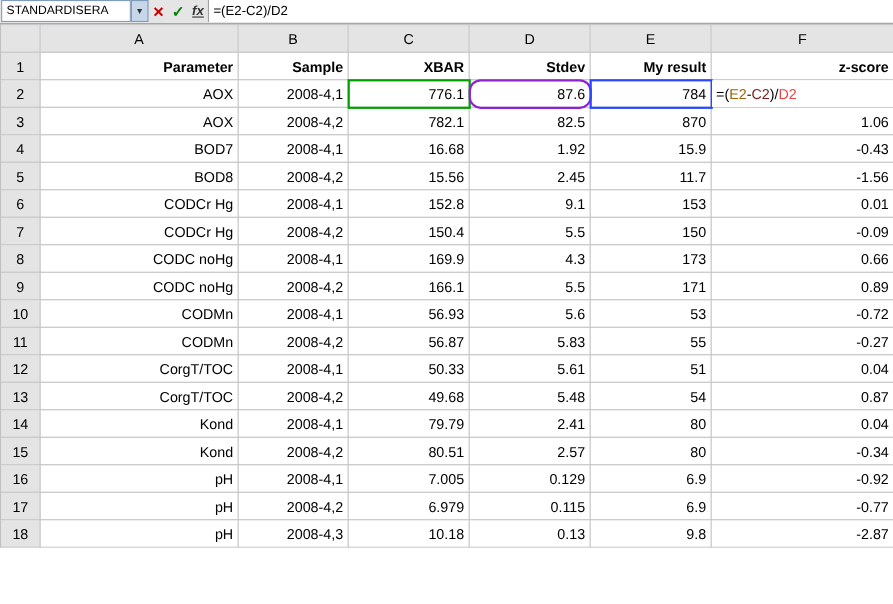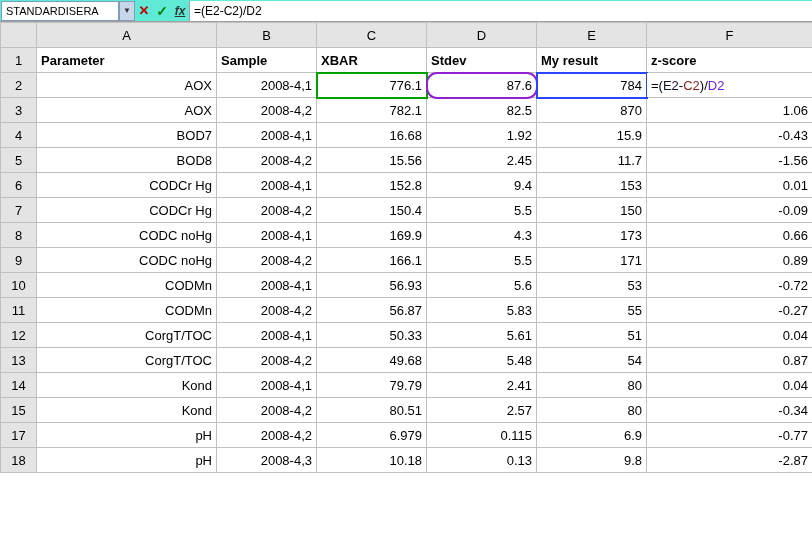--- a/index.html
+++ b/index.html
@@ -5,24 +5,24 @@
   * { box-sizing: border-box; }
   body {
     margin: 0;
     font-family: Arial, sans-serif;
     font-size: 13px;
     background: #fff;
     width: 812px;
   }
   .formula-bar {
     display: flex;
-    align-items: center;
+    align-items: flex-start;
     height: 22px;
     border-bottom: 1px solid #a0a0a0;
-    background: #5eead4;
+    background: #e5e5e5;
   }
   .name-box {
     width: 118px;
     height: 20px;
     background: #fff;
     border: 1px solid #7f9db9;
     display: flex;
     align-items: center;
     padding: 0 4px;
     font-size: 11px;
@@ -83,36 +83,36 @@
   th.active-row { background: #f3c088; font-weight: bold; }
 
   col.rowcol { width: 36px; }
   col.cA { width: 180px; }
   col.cB { width: 100px; }
   col.cC { width: 110px; }
   col.cD { width: 110px; }
   col.cE { width: 110px; }
   col.cF { width: 166px; }
 
-  tr.hdr-row td { font-weight: bold; text-align: left; }
+  tr.hdr-row td { font-weight: bold; text-align: right; }
   td.txt { text-align: right; }
   td.num { text-align: right; }
 
   
   td.editing {
     position: relative;
     padding: 0 4px;
     background: #fff;
     text-align: left;
   }
   td.editing .edit-content { font-size: 13px; }
 
-  .ref-blue  { color: #0f172a; }
+  .ref-blue  { color: #a16207; }
   .ref-green { color: #7f1d1d; }
-  .ref-purp  { color: #6d28d9; }
+  .ref-purp  { color: #ef4444; }
 
   .border-blue   { outline: 2px solid #2a46ff; outline-offset: -1px; }
   .border-green  { outline: 2px solid #00a000; outline-offset: -1px; }
   .border-purple { outline: 2px solid #9020d0; outline-offset: -1px; border-radius: 10px; }
 
   
   table.sheet { border-left: 1px solid #808080; border-top: 1px solid #808080; }
 </style>
 </head>
 <body>
@@ -203,21 +203,21 @@
         <td class="num">15.56</td>
         <td class="num">2.45</td>
         <td class="num">11.7</td>
         <td class="num">-1.56</td>
       </tr>
       <tr>
         <th class="rowhdr">6</th>
         <td class="txt">CODCr Hg</td>
         <td class="txt">2008-4,1</td>
         <td class="num">152.8</td>
-        <td class="num">9.4</td>
+        <td class="num">9.1</td>
         <td class="num">153</td>
         <td class="num">0.01</td>
       </tr>
       <tr>
         <th class="rowhdr">7</th>
         <td class="txt">CODCr Hg</td>
         <td class="txt">2008-4,2</td>
         <td class="num">150.4</td>
         <td class="num">5.5</td>
         <td class="num">150</td>
@@ -287,20 +287,29 @@
         <td class="num">0.04</td>
       </tr>
       <tr>
         <th class="rowhdr">15</th>
         <td class="txt">Kond</td>
         <td class="txt">2008-4,2</td>
         <td class="num">80.51</td>
         <td class="num">2.57</td>
         <td class="num">80</td>
         <td class="num">-0.34</td>
+      </tr>
+      <tr>
+        <th class="rowhdr">16</th>
+        <td class="txt">pH</td>
+        <td class="txt">2008-4,1</td>
+        <td class="num">7.005</td>
+        <td class="num">0.129</td>
+        <td class="num">6.9</td>
+        <td class="num">-0.92</td>
       </tr>
       <tr>
         <th class="rowhdr">17</th>
         <td class="txt">pH</td>
         <td class="txt">2008-4,2</td>
         <td class="num">6.979</td>
         <td class="num">0.115</td>
         <td class="num">6.9</td>
         <td class="num">-0.77</td>
       </tr>

